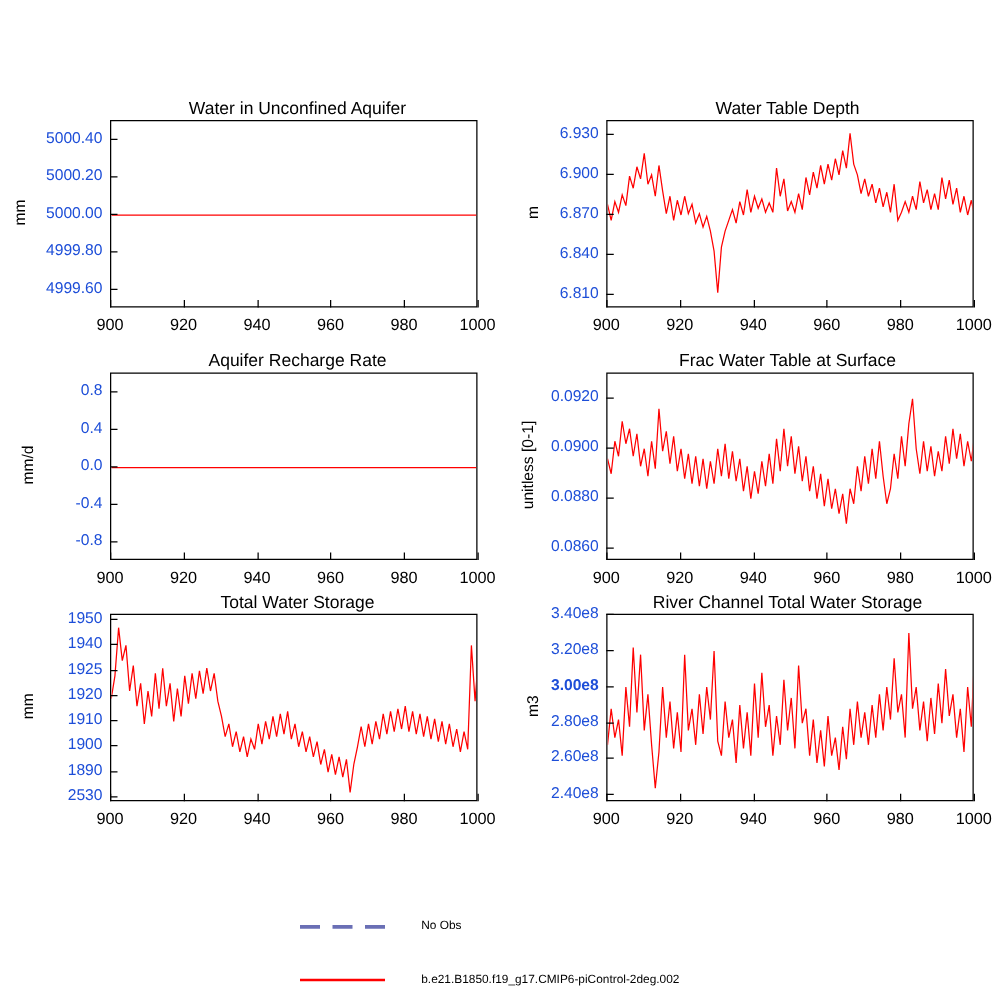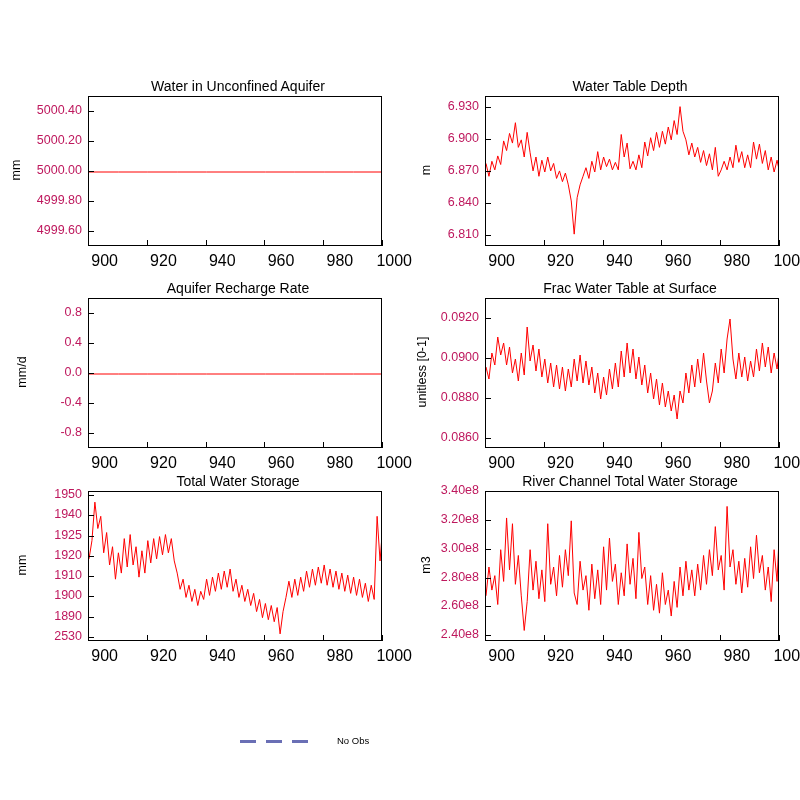--- a/index.html
+++ b/index.html
@@ -21,25 +21,25 @@
   .plotbox{
     position:absolute;border:1px solid #000;box-sizing:border-box;
     background:#fff;overflow:hidden;
   }
   .plotbox svg{display:block;}
   .ylab{
     position:absolute;font-size:12.5px;color:#000;
     transform-origin:50% 50%;white-space:nowrap;
   }
   .ytick{
-    position:absolute;font-size:12.5px;color:#be185d;text-align:right;
+    position:absolute;font-size:12.5px;color:#1d4ed8;text-align:right;
     white-space:nowrap;
   }
   .xtick{
-    position:absolute;font-size:16px;color:#000;text-align:right;
+    position:absolute;font-size:13px;color:#000;text-align:center;
     white-space:nowrap;
   }
   .tickmark{position:absolute;background:#000;}
   .legend{position:absolute;left:0;top:725px;width:800px;}
   .legrow{position:relative;height:34px;}
   .legtext{position:absolute;font-size:9.5px;color:#000;white-space:nowrap;}
   .dash{
     position:absolute;top:0;height:3px;background:#6a6fb5;
   }
 </style>
@@ -108,20 +108,24 @@
       </svg>
     </div>
   <div class="ylab" style="left:396px;top:558px;width:60px;text-align:center;transform:rotate(-90deg);">m3</div>
 
   <div class="legend">
     <div class="legrow">
       <div class="dash" style="left:240px;top:15px;width:16px;"></div>
       <div class="dash" style="left:266px;top:15px;width:16px;"></div>
       <div class="dash" style="left:292px;top:15px;width:16px;"></div>
       <div class="legtext" style="left:337px;top:10px;">No Obs</div>
+    </div>
+    <div class="legrow">
+      <div style="position:absolute;left:240px;top:24px;width:68px;height:1.5px;background:#ff0000;"></div>
+      <div class="legtext" style="left:337px;top:19px;">b.e21.B1850.f19_g17.CMIP6-piControl-2deg.002</div>
     </div>
   </div>
 
 <div class="tickmark" style="left: 88px; top: 231px; width: 6px; height: 1px;"></div>
     <div class="ytick" style="left: 10px; top: 223px; width: 72px;">4999.60</div>
     <div class="tickmark" style="left: 88px; top: 201px; width: 6px; height: 1px;"></div>
     <div class="ytick" style="left: 10px; top: 193px; width: 72px;">4999.80</div>
     <div class="tickmark" style="left: 88px; top: 171px; width: 6px; height: 1px;"></div>
     <div class="ytick" style="left: 10px; top: 163px; width: 72px;">5000.00</div>
     <div class="tickmark" style="left: 88px; top: 141px; width: 6px; height: 1px;"></div>
@@ -232,21 +236,21 @@
     <div class="xtick" style="left: 293.2px; top: 647px; width: 60px;">980</div>
     <div class="tickmark" style="left: 382px; top: 635px; width: 1px; height: 6px;"></div>
     <div class="xtick" style="left: 352px; top: 647px; width: 60px;">1000</div>
     <div class="tickmark" style="left: 485px; top: 635.231px; width: 6px; height: 1px;"></div>
     <div class="ytick" style="left: 407px; top: 627.231px; width: 72px;">2.40e8</div>
     <div class="tickmark" style="left: 485px; top: 606.385px; width: 6px; height: 1px;"></div>
     <div class="ytick" style="left: 407px; top: 598.385px; width: 72px;">2.60e8</div>
     <div class="tickmark" style="left: 485px; top: 577.538px; width: 6px; height: 1px;"></div>
     <div class="ytick" style="left: 407px; top: 569.538px; width: 72px;">2.80e8</div>
     <div class="tickmark" style="left: 485px; top: 548.692px; width: 6px; height: 1px;"></div>
-    <div class="ytick" style="left: 407px; top: 540.692px; width: 72px;">3.00e8</div>
+    <div class="ytick" style="left: 407px; top: 540.692px; width: 72px; font-weight: bold;">3.00e8</div>
     <div class="tickmark" style="left: 485px; top: 519.846px; width: 6px; height: 1px;"></div>
     <div class="ytick" style="left: 407px; top: 511.846px; width: 72px;">3.20e8</div>
     <div class="tickmark" style="left: 485px; top: 491px; width: 6px; height: 1px;"></div>
     <div class="ytick" style="left: 407px; top: 483px; width: 72px;">3.40e8</div>
     <div class="tickmark" style="left: 485px; top: 635px; width: 1px; height: 6px;"></div>
     <div class="xtick" style="left: 455px; top: 647px; width: 60px;">900</div>
     <div class="tickmark" style="left: 543.8px; top: 635px; width: 1px; height: 6px;"></div>
     <div class="xtick" style="left: 513.8px; top: 647px; width: 60px;">920</div>
     <div class="tickmark" style="left: 602.6px; top: 635px; width: 1px; height: 6px;"></div>
     <div class="xtick" style="left: 572.6px; top: 647px; width: 60px;">940</div>

